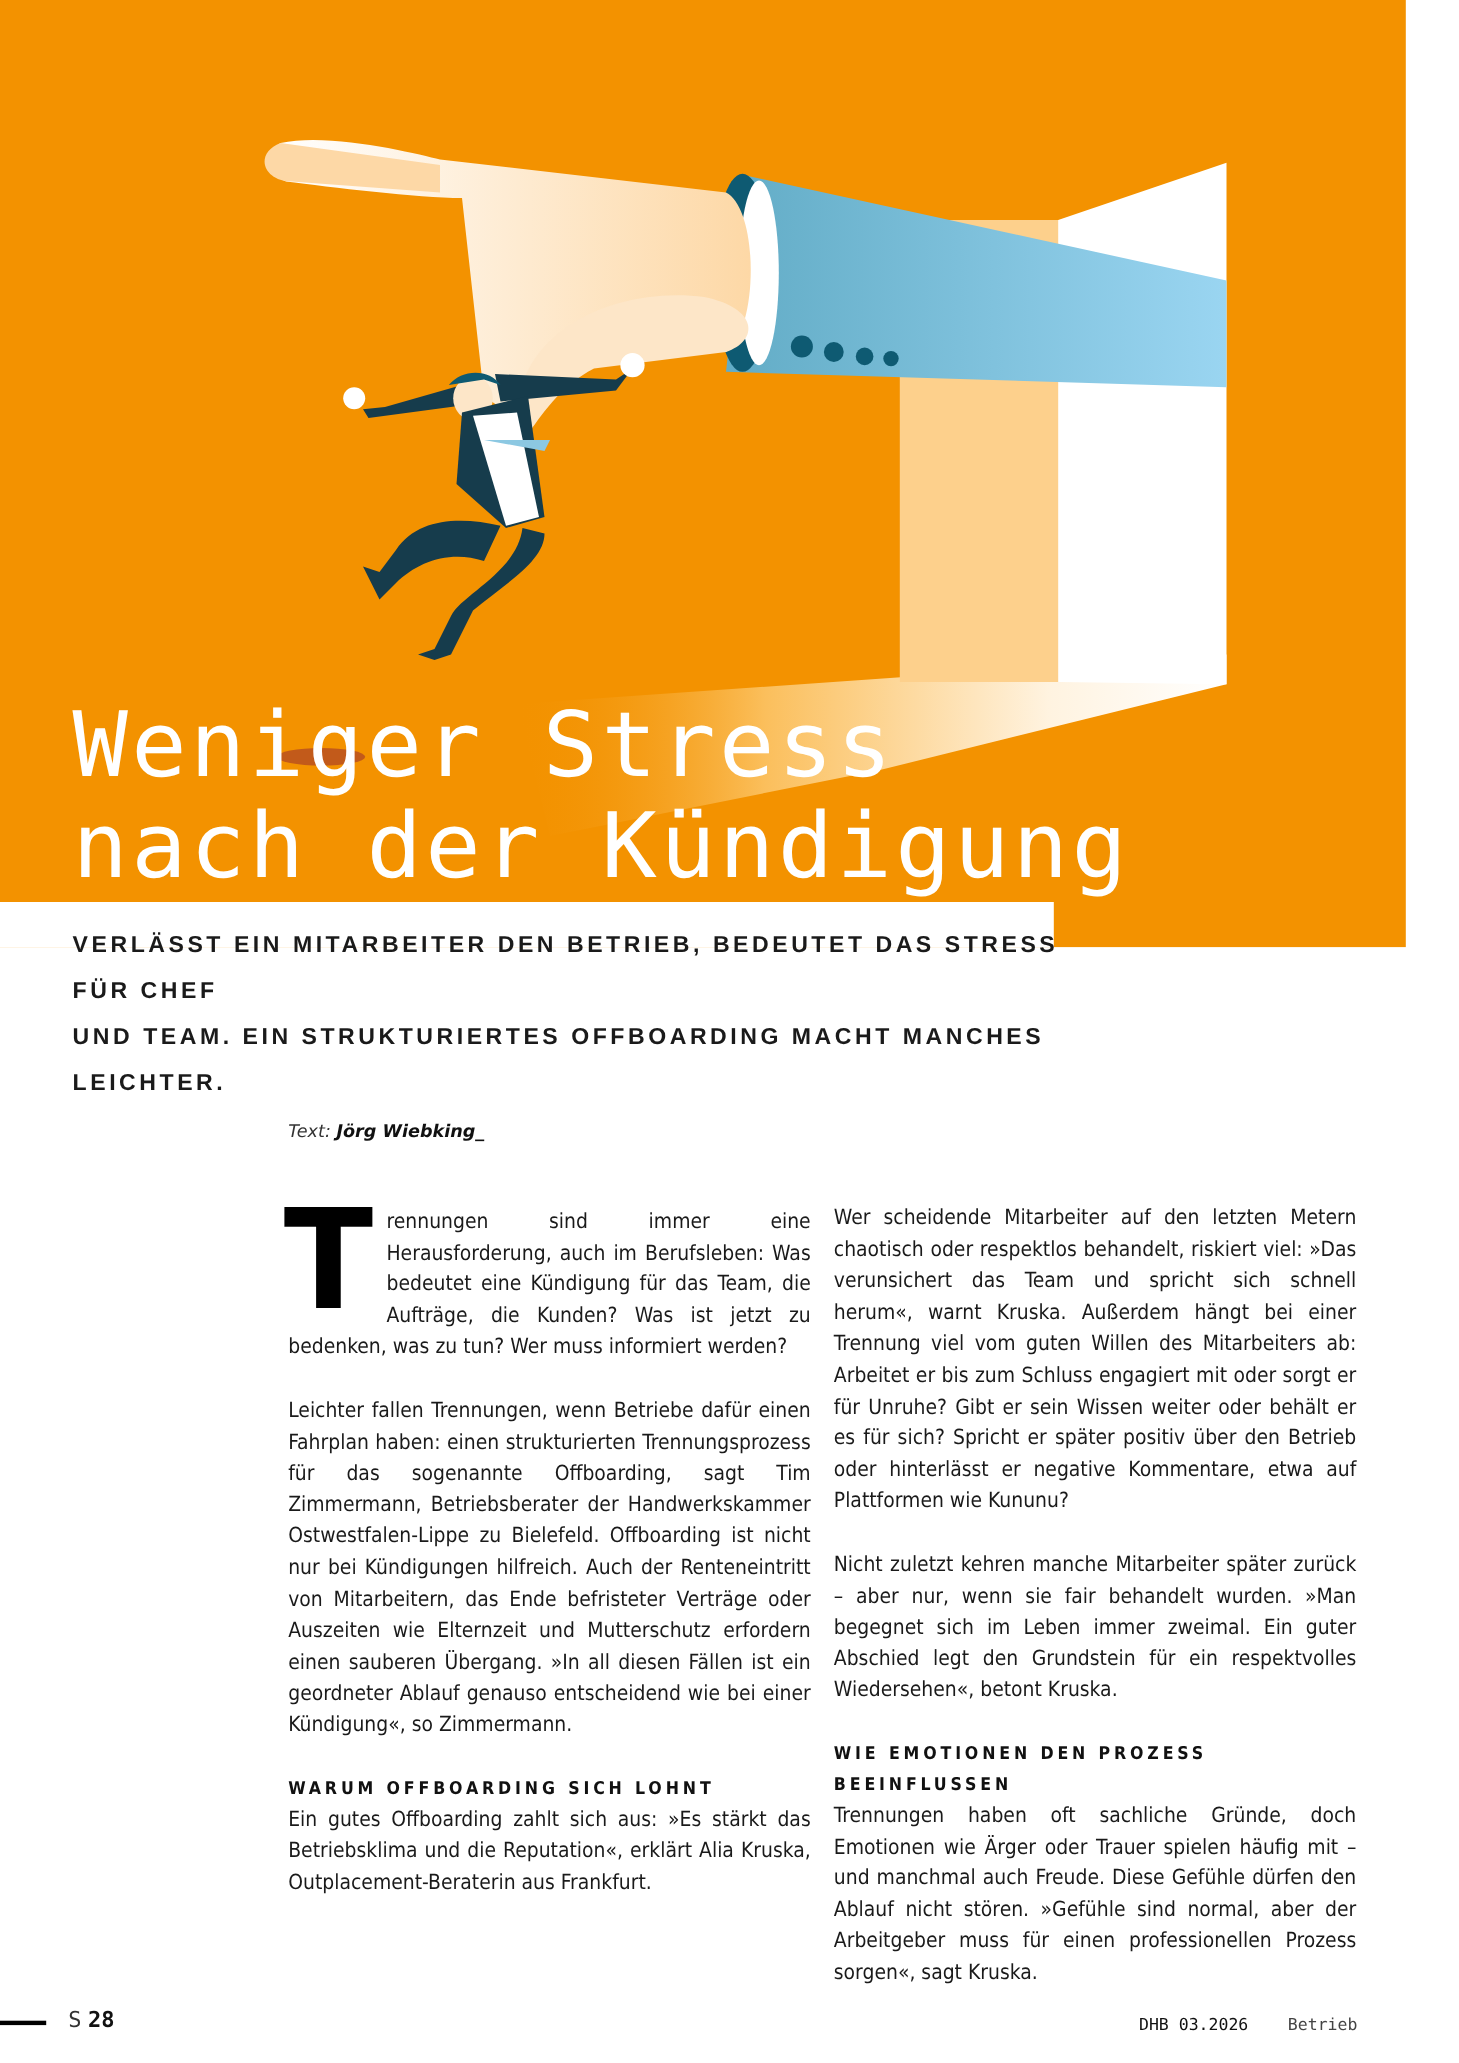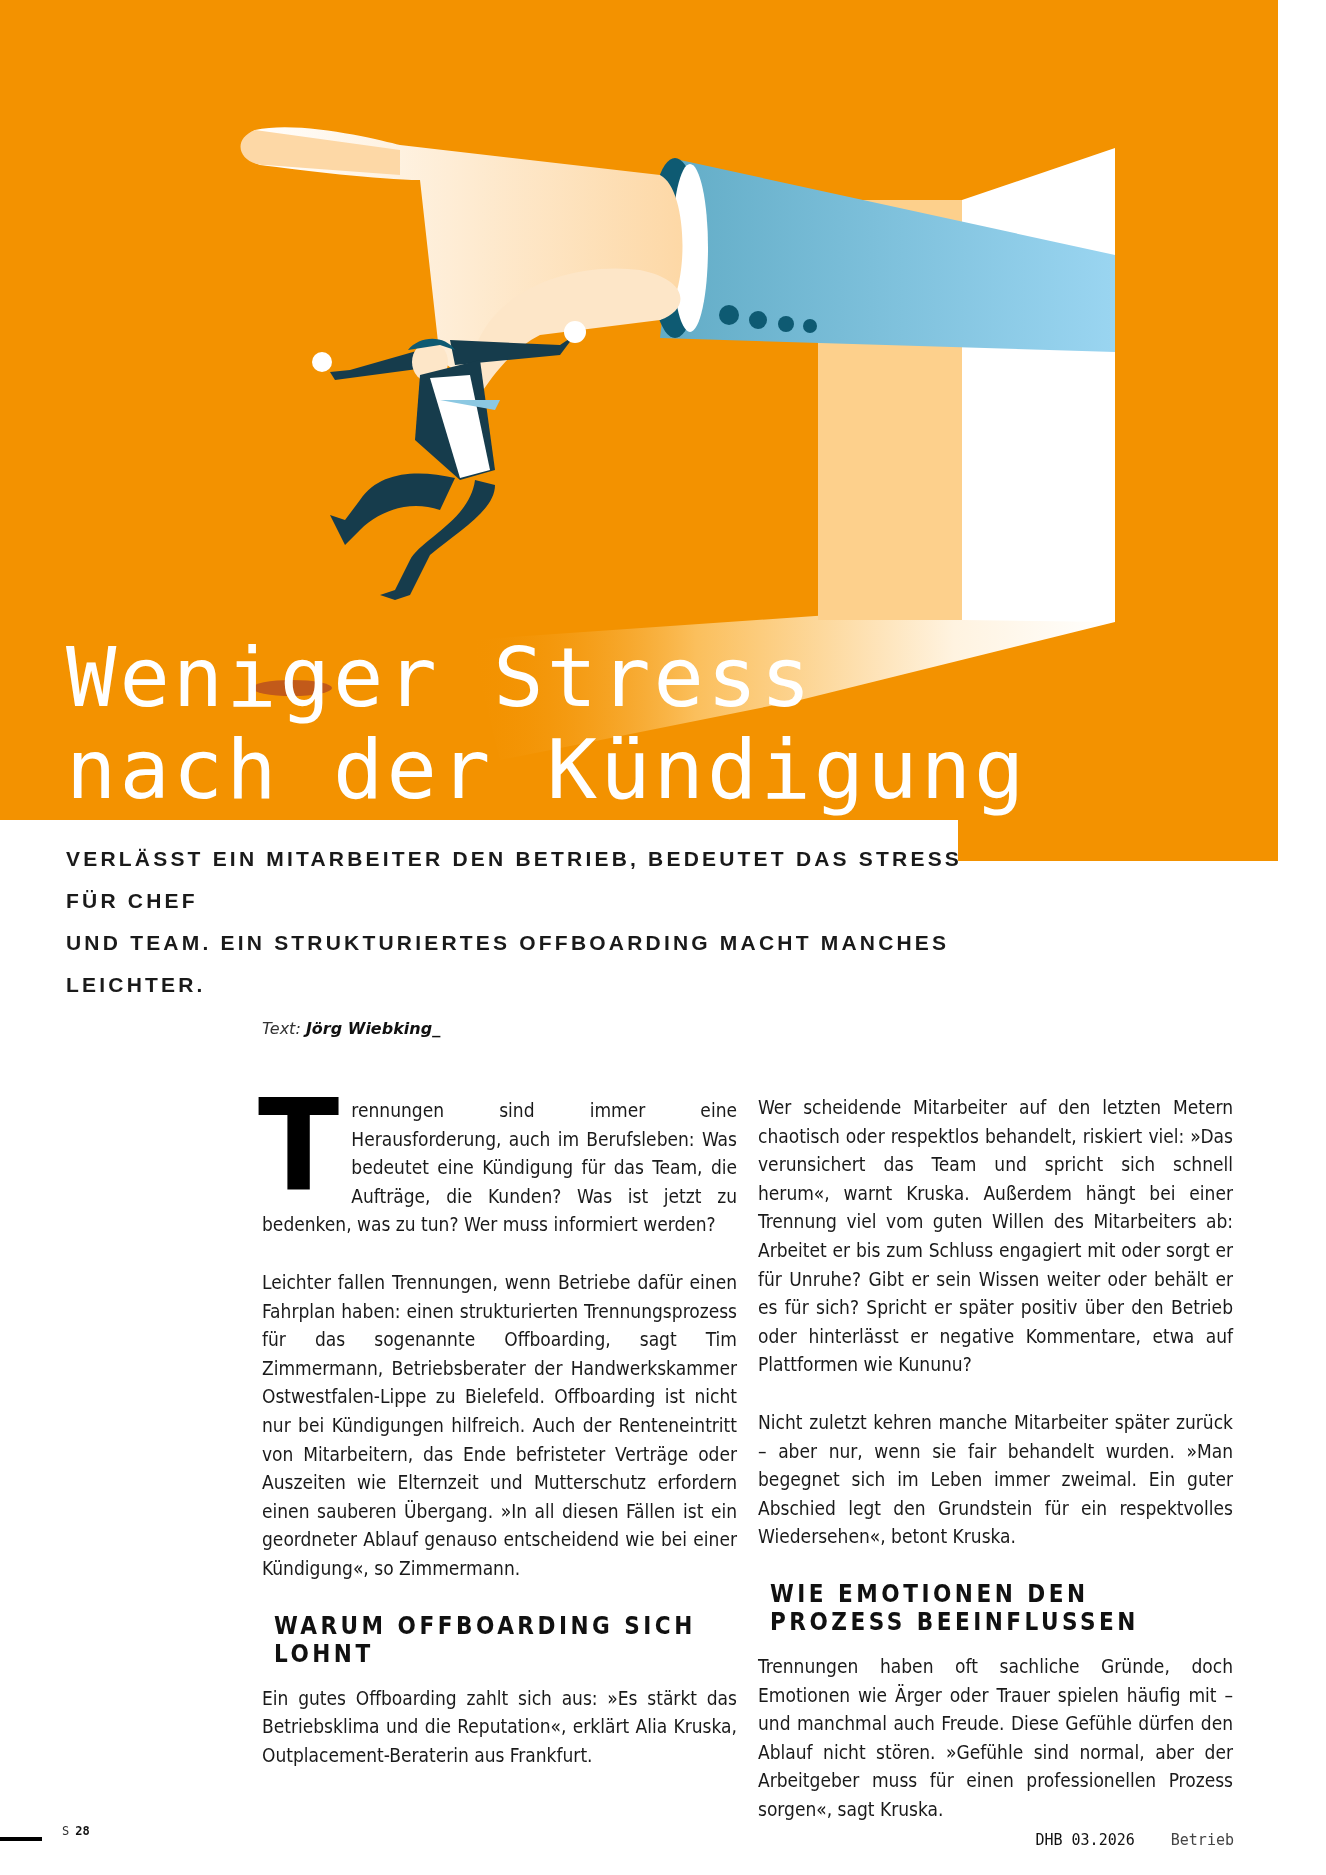--- a/index.html
+++ b/index.html
@@ -20,28 +20,28 @@
 
   
   .byline { position:absolute; left:262px; top:1019px; font-size:16px; font-style:italic; color:#333; font-family:"DejaVu Sans", sans-serif; }
   .byline b { font-weight:bold; color:#111; }
 
   
   .col { position:absolute; top:1096px; width:475px; font-family:"DejaVu Sans Condensed","DejaVu Sans", sans-serif; font-stretch:condensed; font-size:19px; line-height:28.6px; color:#1a1a1a; text-align:justify; }
   .col-left { left:262px; }
   .col-right { left:758px; width:475px; top:1093px; }
   .col p { margin:0 0 29px 0; }
-  .col h3 { margin:12px; font-size:24px; font-weight:bold; letter-spacing:3.5px; line-height:28px; color:#111; text-align:left; }
-  .col h3 + p { margin-top:16px; }
+  .col h3 { margin:0; font-size:16px; font-weight:bold; letter-spacing:3.5px; line-height:28px; color:#111; text-align:left; }
+  .col h3 + p { margin-top:0; }
 
   .dropcap { float:left; font-family:"DejaVu Sans", sans-serif; font-weight:bold; font-size:126px; line-height:96px; height:96px; margin:2px 14px 0 -2px; color:#000; transform:scaleX(1.05); }
 
   
   .footer-bar { position:absolute; left:0; top:1837px; width:42px; height:4px; background:#000; }
-  .page-num { position:absolute; left:62px; top:1824px; font-family:"DejaVu Sans Mono", monospace; font-size:12px; color:#222; }
+  .page-num { position:absolute; left:62px; top:1824px; font-family:"DejaVu Sans Mono", monospace; font-size:20px; color:#222; }
   .page-num .s { font-weight:normal; color:#333; }
   .page-num .n { font-weight:bold; margin-left:6px; color:#111; }
   .footer-right { position:absolute; right:92px; top:1831px; font-family:"DejaVu Sans Mono", monospace; font-size:15px; color:#222; }
   .footer-right .issue { font-weight:normal; color:#111; margin-right:36px; }
   .footer-right .section { color:#444;text-align:center; }
 </style>
 </head>
 <body>
 
 <section class="hero">

